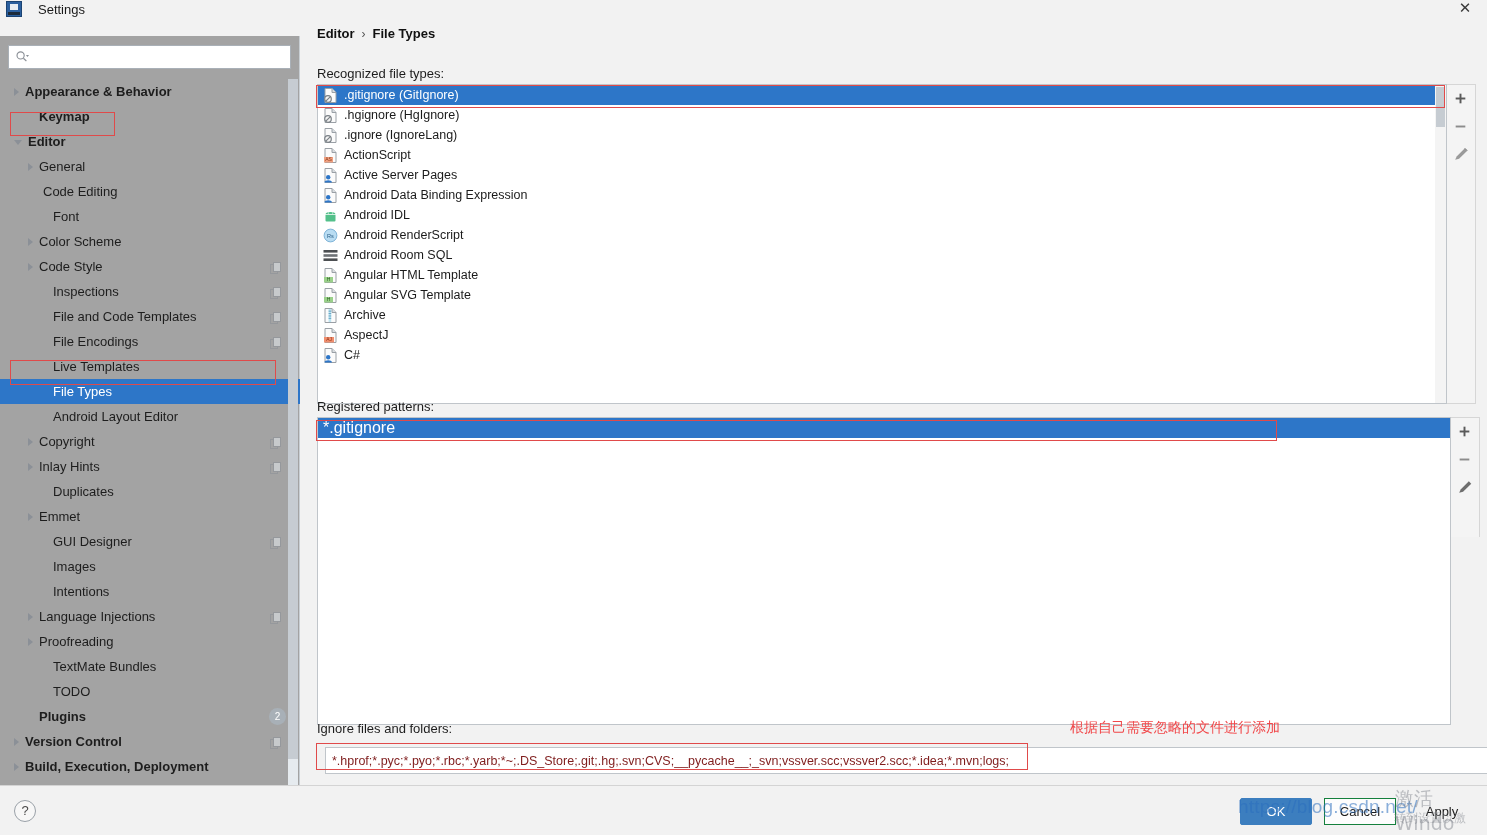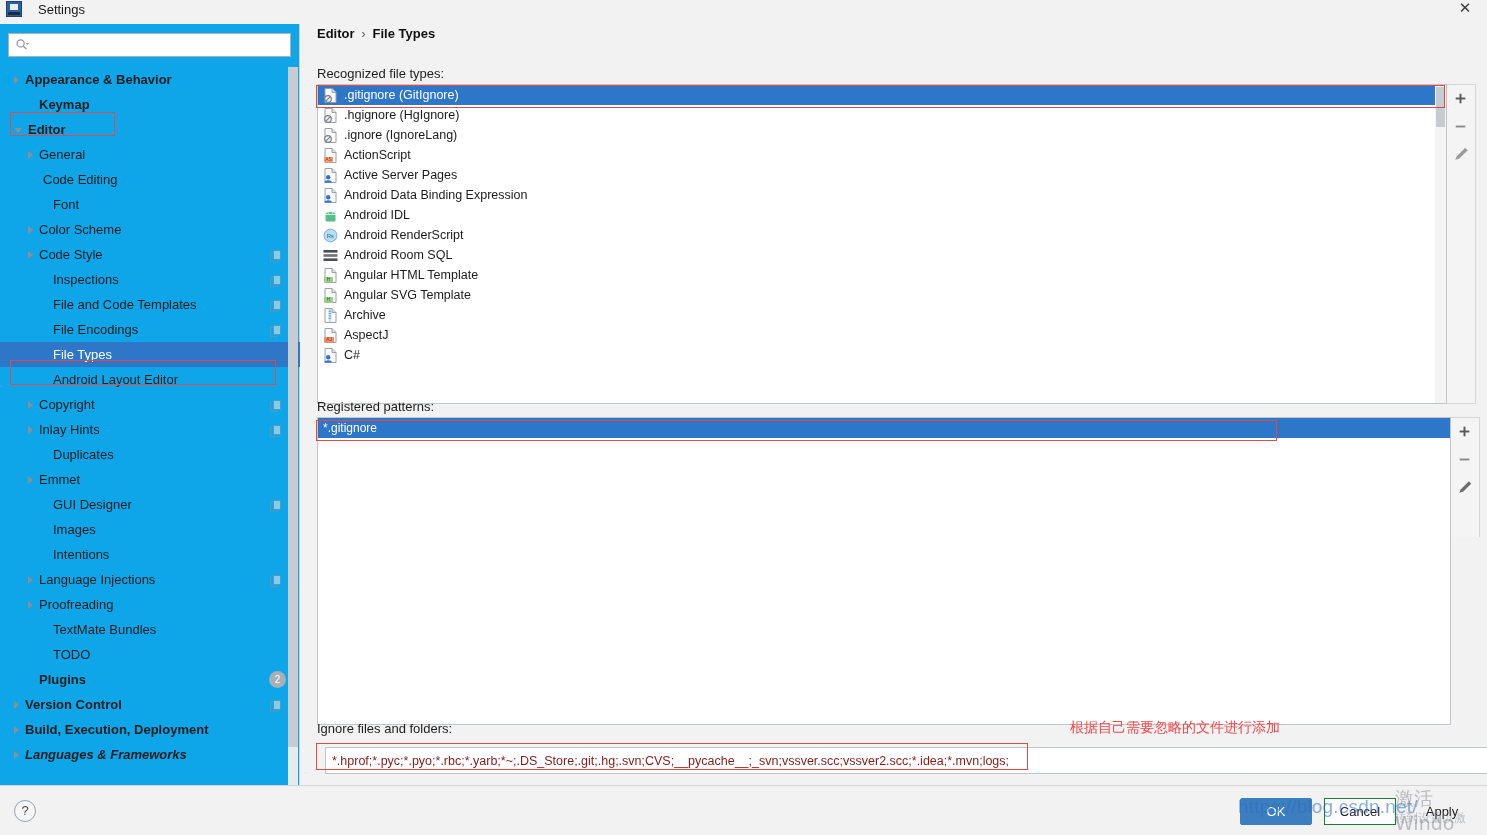--- a/index.html
+++ b/index.html
@@ -43,22 +43,22 @@
   }
   .tb-close {
     position: absolute; right: 8px; top: -2px;
     width: 28px; height: 20px; line-height: 20px;
     text-align: center; font-size: 15px; color: #3a3a3a;
     cursor: pointer;
   }
 
   
   .left-panel {
-    position: absolute; left: 0; top: 24px; width: 300px; height: 765px;
-    background: #0ea5e9;
+    position: absolute; left: 0; top: 36px; width: 300px; height: 765px;
+    background: #a3a3a3;
     border-right: 1px solid #c9cfd4;
   }
   .search-wrap {
     position: absolute; left: 8px; top: 9px; width: 283px; height: 24px;
     background: #ffffff; border: 1px solid #a9b0b7;
   }
   .search-glass {
     position: absolute; left: 6px; top: 4px; width: 14px; height: 14px;
   }
   .search-input {
@@ -170,21 +170,21 @@
     height: 20px; display: flex; align-items: center;
     padding-left: 5px; font-size: 12.5px; color: #1b1b1b; white-space: nowrap;
   }
   .ft-row.sel { background: #2d76c8; color: #ffffff; }
   .ft-icon {
     width: 15px; height: 15px; margin-right: 6px; flex: 0 0 auto;
     position: relative;
   }
   .pat-row {
     height: 20px; display: flex; align-items: center;
-    padding-left: 5px; font-size: 12px; color: #1b1b1b;
+    padding-left: 5px; font-size: 16px; color: #1b1b1b;
   }
   .pat-row.sel { background: #2d76c8; color: #ffffff; }
 
   .list-vscroll {
     position: absolute; right: 0; top: 0; width: 11px; bottom: 0;
     background: #f4f4f4;
   }
   .list-vscroll .thumb {
     position: absolute; left: 1px; top: 2px; width: 9px; height: 40px;
     background: #c6ccd2;
@@ -308,20 +308,24 @@
             </svg></span>
         </div>
         <div class="tree-row" style="padding-left: 42px;">
           <span class="arrow none"></span>
           <span class="tree-label">File Encodings</span>
           <span class="copy-badge"><svg viewBox="0 0 12 12">
               <rect x="0.5" y="2.5" width="7" height="9" fill="none" stroke="#8b9097"></rect>
               <rect x="3.5" y="0.5" width="7" height="9" fill="#e6ebef" stroke="#8b9097"></rect>
             </svg></span>
         </div>
+        <div class="tree-row" style="padding-left: 42px;">
+          <span class="arrow none"></span>
+          <span class="tree-label">Live Templates</span>
+        </div>
         <div class="tree-row sel" style="padding-left: 42px;">
           <span class="arrow none"></span>
           <span class="tree-label">File Types</span>
         </div>
         <div class="tree-row" style="padding-left: 42px;">
           <span class="arrow none"></span>
           <span class="tree-label">Android Layout Editor</span>
         </div>
         <div class="tree-row" style="padding-left: 28px;">
           <span class="arrow "></span>

